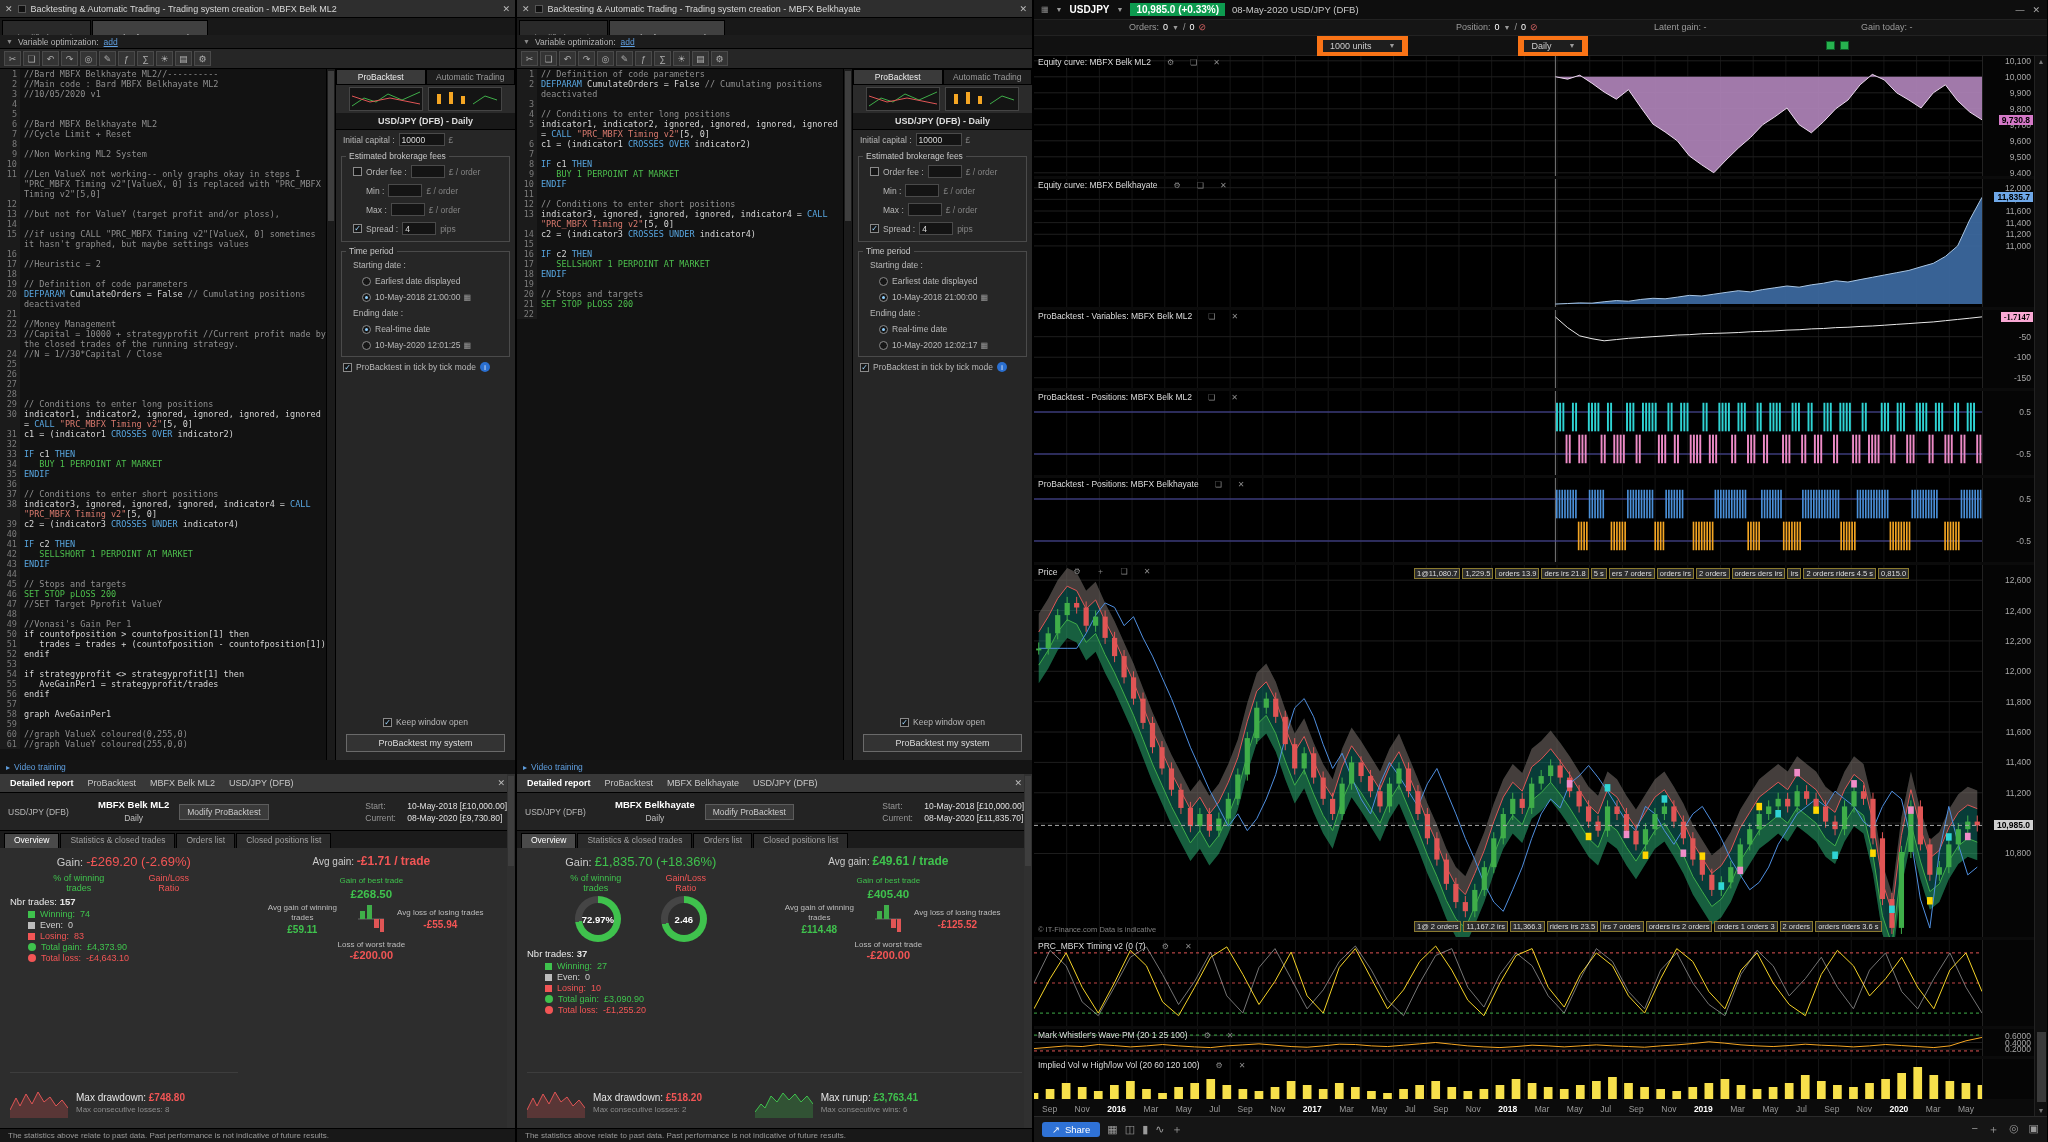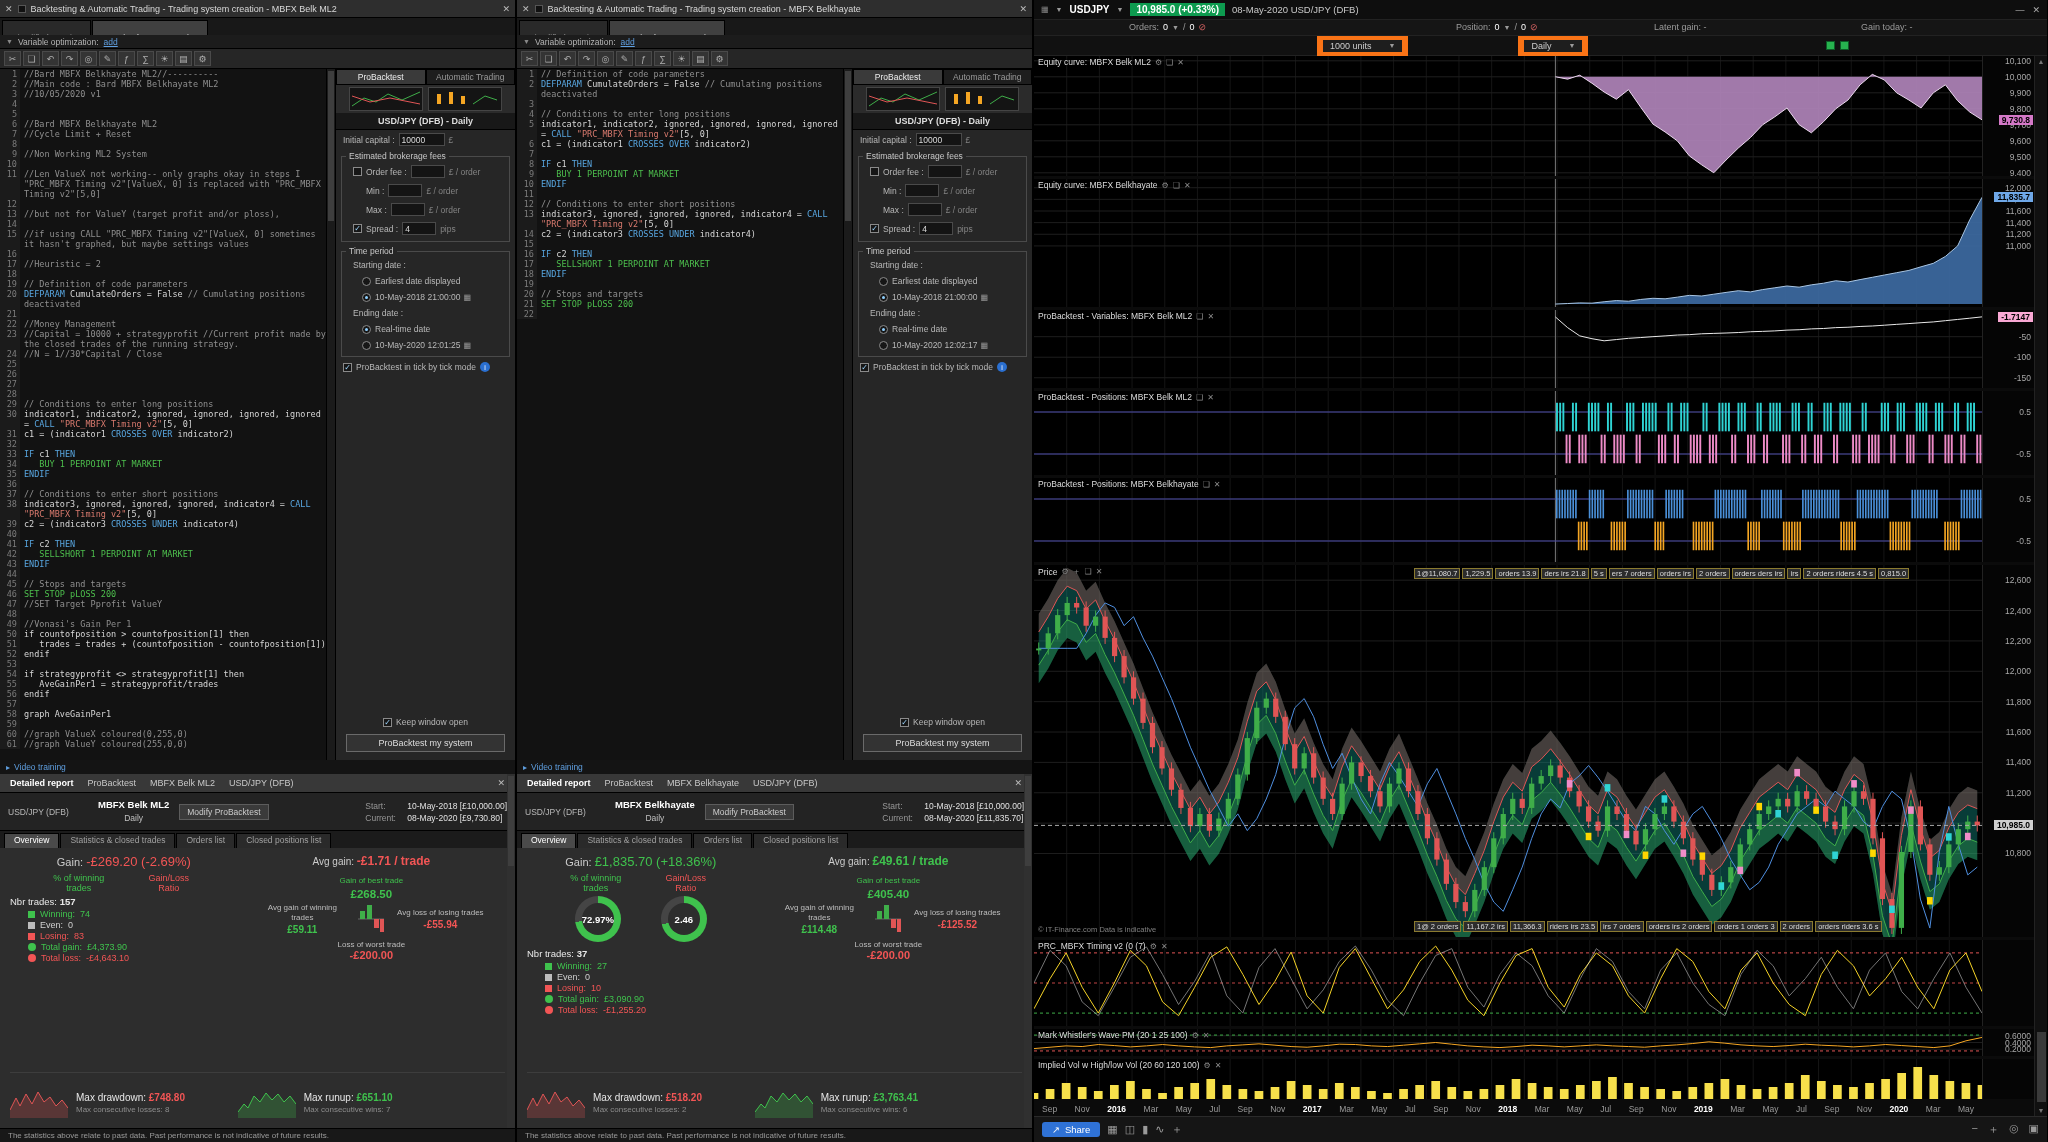--- a/index.html
+++ b/index.html
@@ -118,21 +118,21 @@
 .ib-g .no{color:#d06060}
 .cw-controls{height:20px;background:#111;display:flex;align-items:center;font-size:9px;padding:0 8px;border-bottom:1px solid #222}
 .select{background:#1e1e1e;border:6px solid #f97316;padding:1px 7px;display:flex;gap:17px;color:#ccc;cursor:pointer;align-items:center}
 .mini-btn{width:9px;height:9px;background:#27b34f;border:1px solid #0c5c26;margin-left:5px;cursor:pointer}
 .cw-charts{position:absolute;top:56px;left:0;right:13px;height:1060px;background:#0b0b0b}
 .panel{position:absolute;left:0;right:0;background:#000;overflow:hidden}
 .plot{position:absolute;left:0;top:0;width:calc(100% - 52px);height:100%}
 .rail{position:absolute;right:0;top:0;bottom:0;width:52px;background:#050505;border-left:1px solid #222;font-size:8.5px}
 .tick{position:absolute;right:3px;transform:translateY(-50%);color:#a8a8a8}
 .pbadge{position:absolute;right:1px;transform:translateY(-50%);padding:0 3px;font-size:8.5px;font-weight:bold;z-index:2}
-.plabel{position:absolute;left:4px;top:1px;font-size:8.5px;color:#ddd;z-index:3;display:flex;gap:4px;align-items:center;text-shadow:0 0 2px #000}
+.plabel{position:absolute;left:4px;top:1px;font-size:8.5px;color:#ddd;z-index:3;display:flex;gap:16px;align-items:center;text-shadow:0 0 2px #000}
 .pic{color:#8a8a8a;font-size:8px;cursor:pointer}
 .chips{position:absolute;left:38%;right:56px;display:flex;gap:2px;z-index:4;overflow:hidden}
 .chips.ctop{top:3px}
 .chips.cbot{bottom:5px}
 .chip{background:#2c2c2c;border:1px solid #8a7a30;color:#ddd;font-size:7.5px;padding:0 2px;white-space:nowrap}
 .watermark{position:absolute;left:4px;bottom:3px;font-size:7.5px;color:#808080;z-index:3}
 .xaxis{position:absolute;left:0;right:52px;top:1046px;height:14px;display:flex;justify-content:space-between;align-items:center;padding:0 8px;font-size:8.5px;color:#9a9a9a;background:#0b0b0b}
 .xaxis .year{color:#fff;font-weight:bold}
 .cw-scroll{position:absolute;right:0;top:56px;width:13px;height:1060px;background:#101010;border-left:1px solid #222}
 .cw-scroll .thumb{position:absolute;left:2px;bottom:14px;width:9px;height:70px;background:#3a3a3a}
@@ -817,30 +817,20 @@
     <div class="spark-cell">
       <svg width="58" height="30" viewBox="0 0 58 30">
             <polygon points="0,22 6,10 10,18 16,6 22,16 28,4 34,14 40,9 46,18 52,12 58,20 58,30 0,30" fill="rgba(224,85,85,0.25)"></polygon>
             <polyline points="0,22 6,10 10,18 16,6 22,16 28,4 34,14 40,9 46,18 52,12 58,20" fill="none" stroke="#e05555"></polyline>
           </svg>
       <div>
             <div class="sk-main"><span>Max drawdown:</span> <span class="cv neg">£748.80</span></div>
       <div class="sk-sub"><span>Max consecutive losses:</span> <span>8</span></div>
           </div>
     </div>
-    <div class="spark-cell">
-      <svg width="58" height="30" viewBox="0 0 58 30">
-            <polygon points="0,24 6,16 10,20 16,8 22,14 28,5 34,12 40,6 46,14 52,8 58,16 58,30 0,30" fill="rgba(63,194,77,0.25)"></polygon>
-            <polyline points="0,24 6,16 10,20 16,8 22,14 28,5 34,12 40,6 46,14 52,8 58,16" fill="none" stroke="#3fc24d"></polyline>
-          </svg>
-      <div>
-            <div class="sk-main"><span>Max runup:</span> <span class="cv pos">£651.10</span></div>
-      <div class="sk-sub"><span>Max consecutive wins:</span> <span>7</span></div>
-          </div>
-    </div>
   </div>
   <div class="rep-foot">The statistics above relate to past data. Past performance is not indicative of future results.</div>
   <div class="rscroll">
         <div class="cs-thumb"></div>
       </div>
 </div>
 
 <div class="win report" id="rp1">
   <div class="video-row">
         <span class="vicon">▸</span>
@@ -1159,21 +1149,21 @@
             <line x1="0" x2="1000" y1="34.21052631578947" y2="34.21052631578947" stroke="#1e1e1e" vector-effect="non-scaling-stroke"></line>
             <line x1="0" x2="1000" y1="60.526315789473685" y2="60.526315789473685" stroke="#1e1e1e" vector-effect="non-scaling-stroke"></line>
             <line x1="0" x2="1000" y1="86.8421052631579" y2="86.8421052631579" stroke="#1e1e1e" vector-effect="non-scaling-stroke"></line>
             <line x1="550" x2="550" y1="0" y2="100" stroke="#787878" vector-effect="non-scaling-stroke"></line>
             <polyline points="550.0,8.9 562.9,22.6 575.7,33.2 588.6,36.8 601.4,39.5 614.3,37.9 627.1,36.3 640.0,35.3 652.9,34.2 665.7,33.2 678.6,32.1 691.4,31.6 704.3,30.5 717.1,30.0 730.0,29.5 742.9,28.9 755.7,27.9 768.6,27.4 781.4,26.8 794.3,25.8 807.1,25.3 820.0,24.2 832.9,23.7 845.7,22.6 858.6,22.1 871.4,21.1 884.3,20.5 897.1,19.5 910.0,18.4 922.9,17.4 935.7,16.3 948.6,15.3 961.4,13.7 974.3,12.1 987.1,10.5 1000.0,8.8" fill="none" stroke="#e8e8e8" vector-effect="non-scaling-stroke"></polyline>
           </svg>
       <div class="rail">
             <span class="tick" style="top: 34.2105%;">-50</span>
             <span class="tick" style="top: 60.5263%;">-100</span>
             <span class="tick" style="top: 86.8421%;">-150</span>
-            <span class="pbadge" style="top: 8.78947%; background: #f9a8d4; color: rgb(0, 0, 0);">-1.7147</span>
+            <span class="pbadge" style="top: 8.78947%; background: #f9a8d4; color: rgb(0, 0, 0); font-family: Liberation Serif, serif;">-1.7147</span>
           </div>
     </div>
     <div class="panel" style="top:335px;height:84px">
       <div class="plabel">
             <span>ProBacktest - Positions: MBFX Belk ML2</span>
             <span class="pic">❏</span>
             <span class="pic">✕</span>
           </div>
       <svg class="plot" viewBox="0 0 1000 100" preserveAspectRatio="none">
             <line x1="34.48275862068966" x2="34.48275862068966" y1="0" y2="100" stroke="#151515" vector-effect="non-scaling-stroke"></line>

